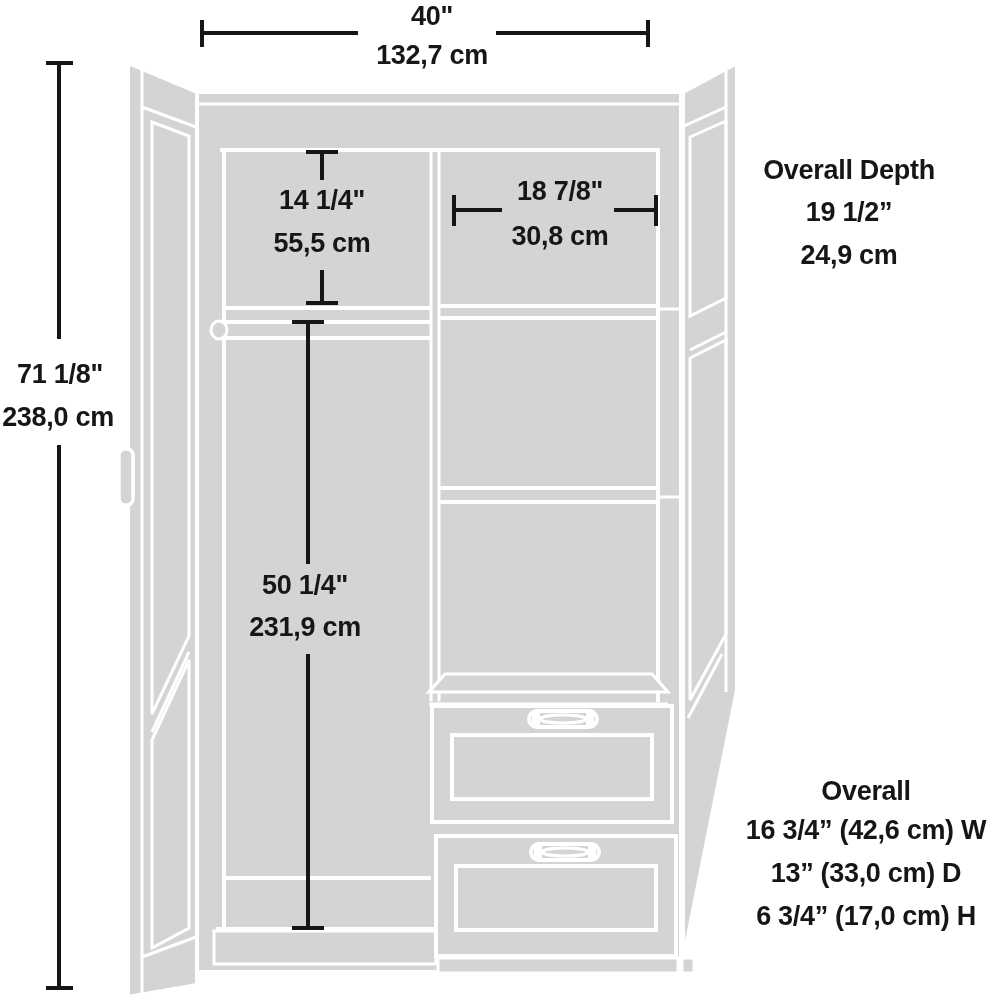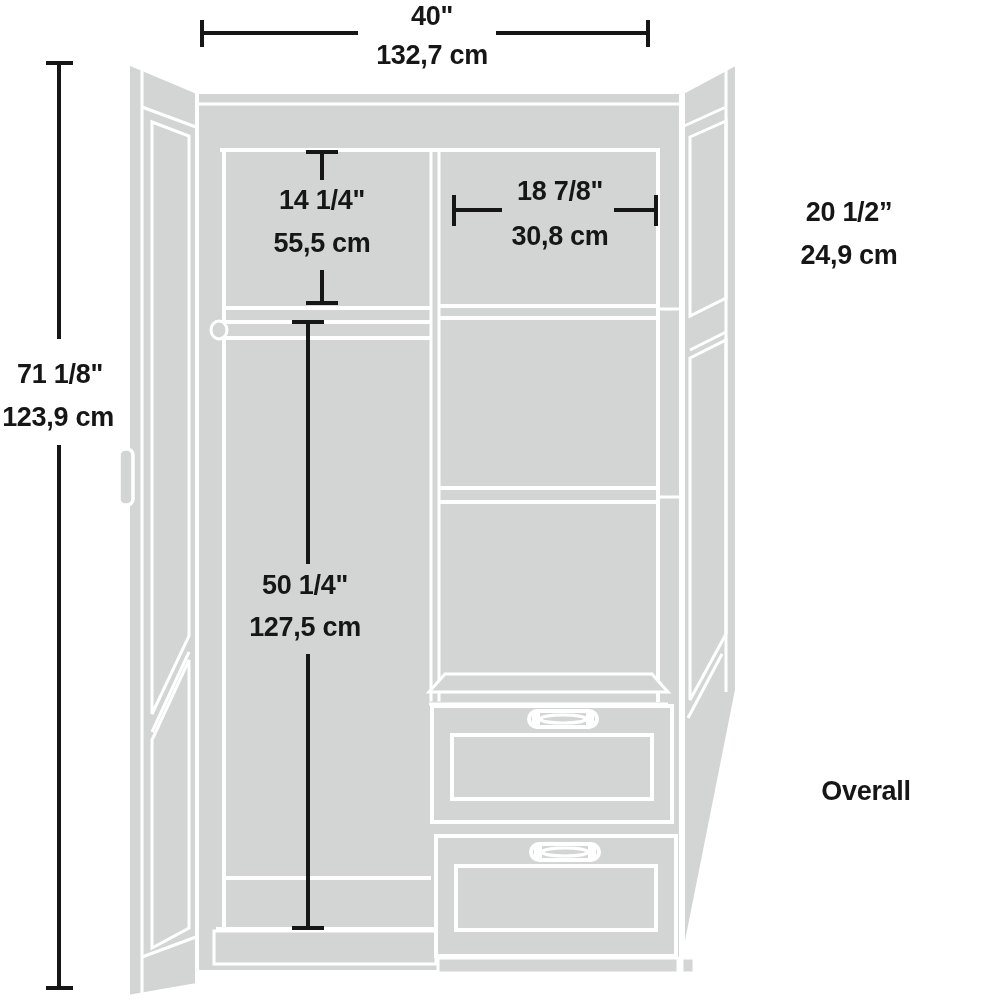--- a/index.html
+++ b/index.html
@@ -133,29 +133,33 @@
       <line x1="294" y1="322" x2="322" y2="322"></line>
       <line x1="294" y1="928" x2="322" y2="928"></line>
     </g>
   </g>
 </svg>
 
 <div class="dim-label" style="left:432px;top:16px">40"</div>
 <div class="dim-label" style="left:432px;top:55px">132,7 cm</div>
 
 <div class="dim-label" style="left:60px;top:374px">71 1/8"</div>
-<div class="dim-label" style="left:58px;top:417px">123,9 cm</div>
+<div class="dim-label" style="left:58px;top:417px">238,0 cm</div>
 
 <div class="dim-label" style="left:322px;top:200px">14 1/4"</div>
 <div class="dim-label" style="left:322px;top:243px">55,5 cm</div>
 
 <div class="dim-label" style="left:560px;top:191px">18 7/8"</div>
 <div class="dim-label" style="left:560px;top:236px">30,8 cm</div>
 
 <div class="dim-label" style="left:305px;top:585px">50 1/4"</div>
-<div class="dim-label" style="left:305px;top:627px">127,5 cm</div>
+<div class="dim-label" style="left:305px;top:627px">231,9 cm</div>
 
-<div class="dim-label" style="left:849px;top:212px">20 1/2”</div>
+<div class="dim-label" style="left:849px;top:170px">Overall Depth</div>
+<div class="dim-label" style="left:849px;top:212px">19 1/2”</div>
 <div class="dim-label" style="left:849px;top:255px">24,9 cm</div>
 
 <div class="dim-label" style="left:866px;top:791px">Overall</div>
+<div class="dim-label" style="left:866px;top:830px">16 3/4” (42,6 cm) W</div>
+<div class="dim-label" style="left:866px;top:873px">13” (33,0 cm) D</div>
+<div class="dim-label" style="left:866px;top:916px">6 3/4” (17,0 cm) H</div>
 
 </div>
 
 </body></html>

